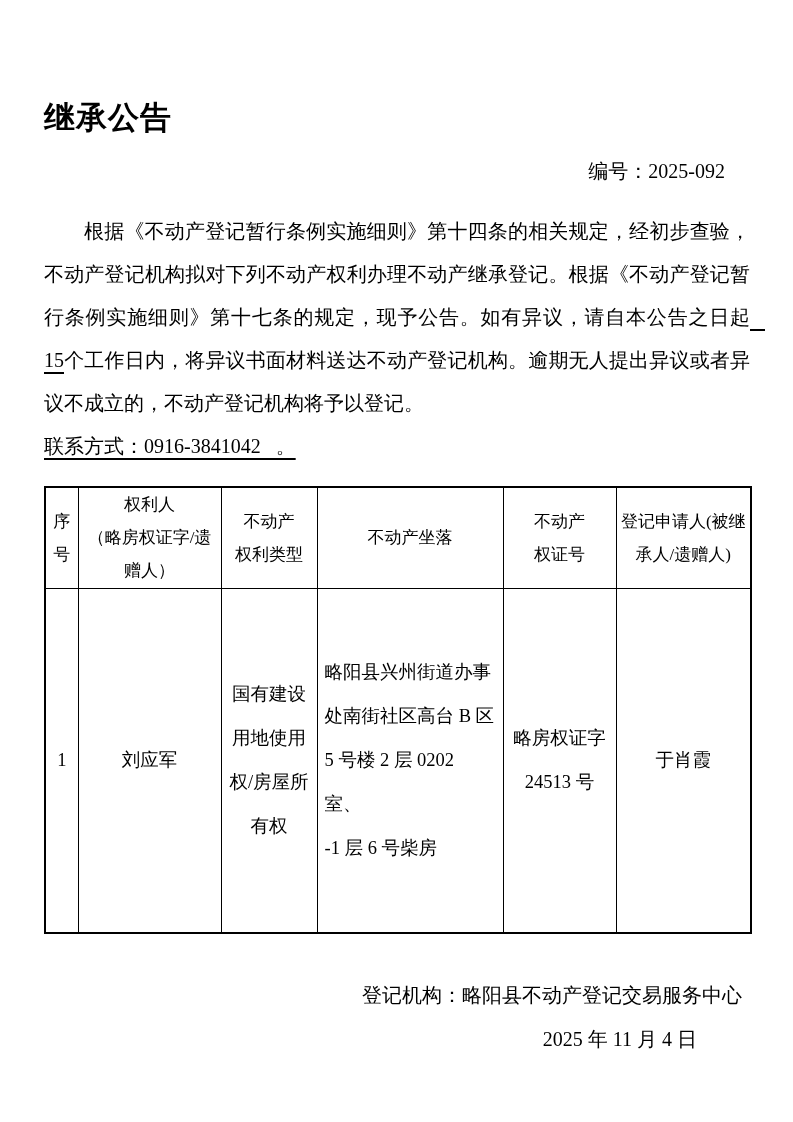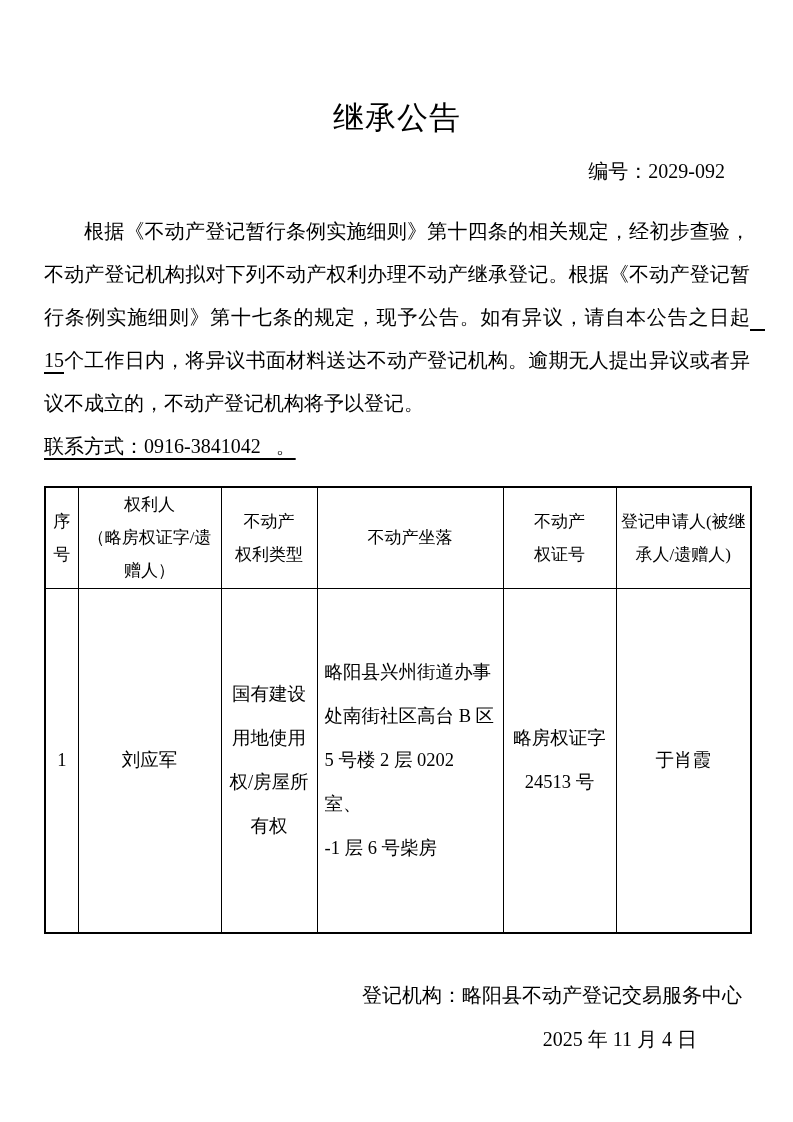--- a/index.html
+++ b/index.html
@@ -13,23 +13,22 @@
     height: 1122px;
     margin: 0 auto;
     background: #ffffff;
     color: #000000;
     font-family: "Liberation Serif", "DejaVu Serif", serif;
     box-sizing: border-box;
     padding: 78px 43px 0 44px;
     overflow: hidden;
   }
   .doc-title {
-    text-align: center;
     font-size: 31px;
-    font-weight: normal;
+    font-weight: bold;
     line-height: 38px;
     letter-spacing: 1px;
   }
   .doc-number {
     text-align: right;
     font-size: 20px;
     line-height: 26px;
     margin-top: 14px;
     padding-right: 25px;
   }
@@ -98,21 +97,21 @@
     padding-right: 53px;
   }
 </style>
 </head>
 <body>
 
 <div class="page">
 
   <h1 class="doc-title">继承公告</h1>
 
-  <div class="doc-number">编号：2029-092</div>
+  <div class="doc-number">编号：2025-092</div>
 
   <p class="body-par par-main"><span>根据《不动产登记暂行条例实施细则》第十四条的相关规定，经初步查验，不动产登记机构拟对下列不动产权利办理不动产继承登记。根据《不动产登记暂行条例实施细则》第十七条的规定，现予公告。如有异议，请自本公告之日起</span><span class="underline">   15</span><span>个工作日内，将异议书面材料送达不动产登记机构。逾期无人提出异议或者异议不成立的，不动产登记机构将予以登记。</span></p>
 
 
   <p class="body-par"><span class="underline">联系方式：0916-3841042   。</span></p>
 
   <table class="notice-table">
     <colgroup>
       <col style="width:33px">
       <col style="width:143px">

